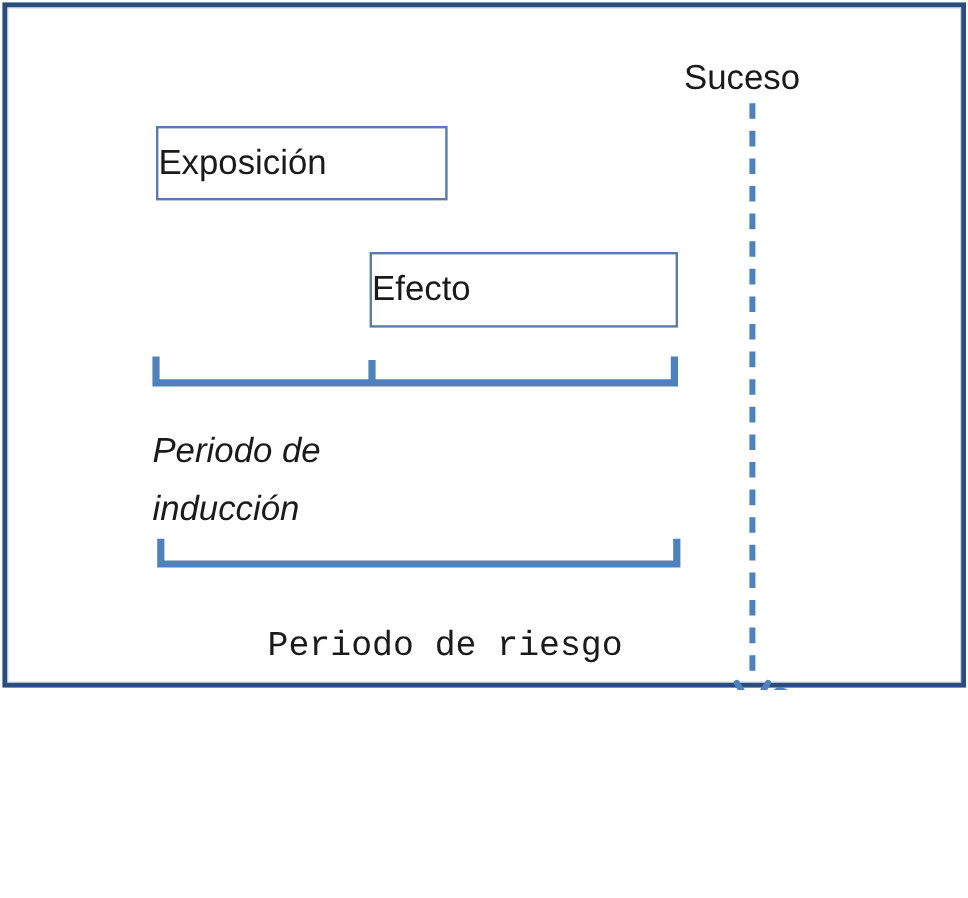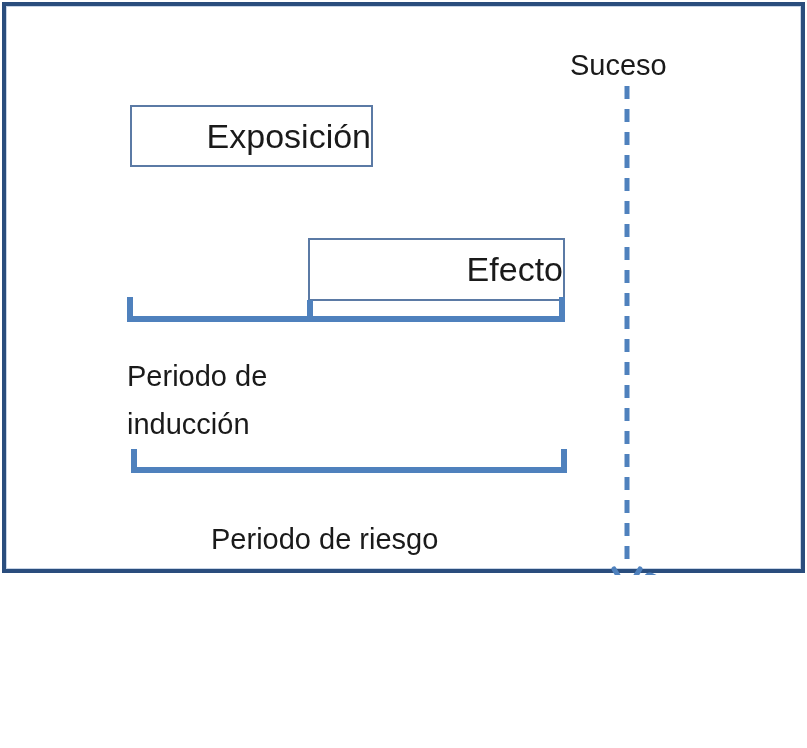--- a/index.html
+++ b/index.html
@@ -28,36 +28,37 @@
   .label {
     position: absolute;
     font-size: 29px;
     line-height: 34px;
     white-space: nowrap;
   }
   .label.wrap {
     white-space: normal;
     width: 210px;
     line-height: 48px;
+    font-style: italic;
   }
   .box {
     position: absolute;
     border: 2px solid var(--box_border, #5b7aa5);
     background: #ffffff;
     display: flex;
     align-items: center;
-    justify-content: flex-end;
-    font-size: 34px;
+    justify-content: flex-start;
+    font-size: 29px;
   }
   .box-exposicion { left: 130px; top: 105px; width: 239px; height: 58px; }
-  .box-efecto    { left: 308px; top: 210px; width: 253px; height: 59px; margin-top: 28px; }
+  .box-efecto    { left: 308px; top: 210px; width: 253px; height: 59px; }
   .label-suceso  { left: 570px; top: 48px; }
   .label-periodo-induccion { left: 127px; top: 352px; }
   .label-periodo-efecto    { left: 370px; top: 352px; }
-  .label-periodo-riesgo    { left: 211px; top: 522px; }
+  .label-periodo-riesgo    { left: 223px; top: 522px; font-family: Liberation Mono, monospace; }
   .label-tiempo            { left: 564px; top: 642px; }
 </style>
 </head>
 <body>
 
 <div class="page">
 
   <div class="frame"></div>
 
   <div class="label label-suceso">Suceso</div>

